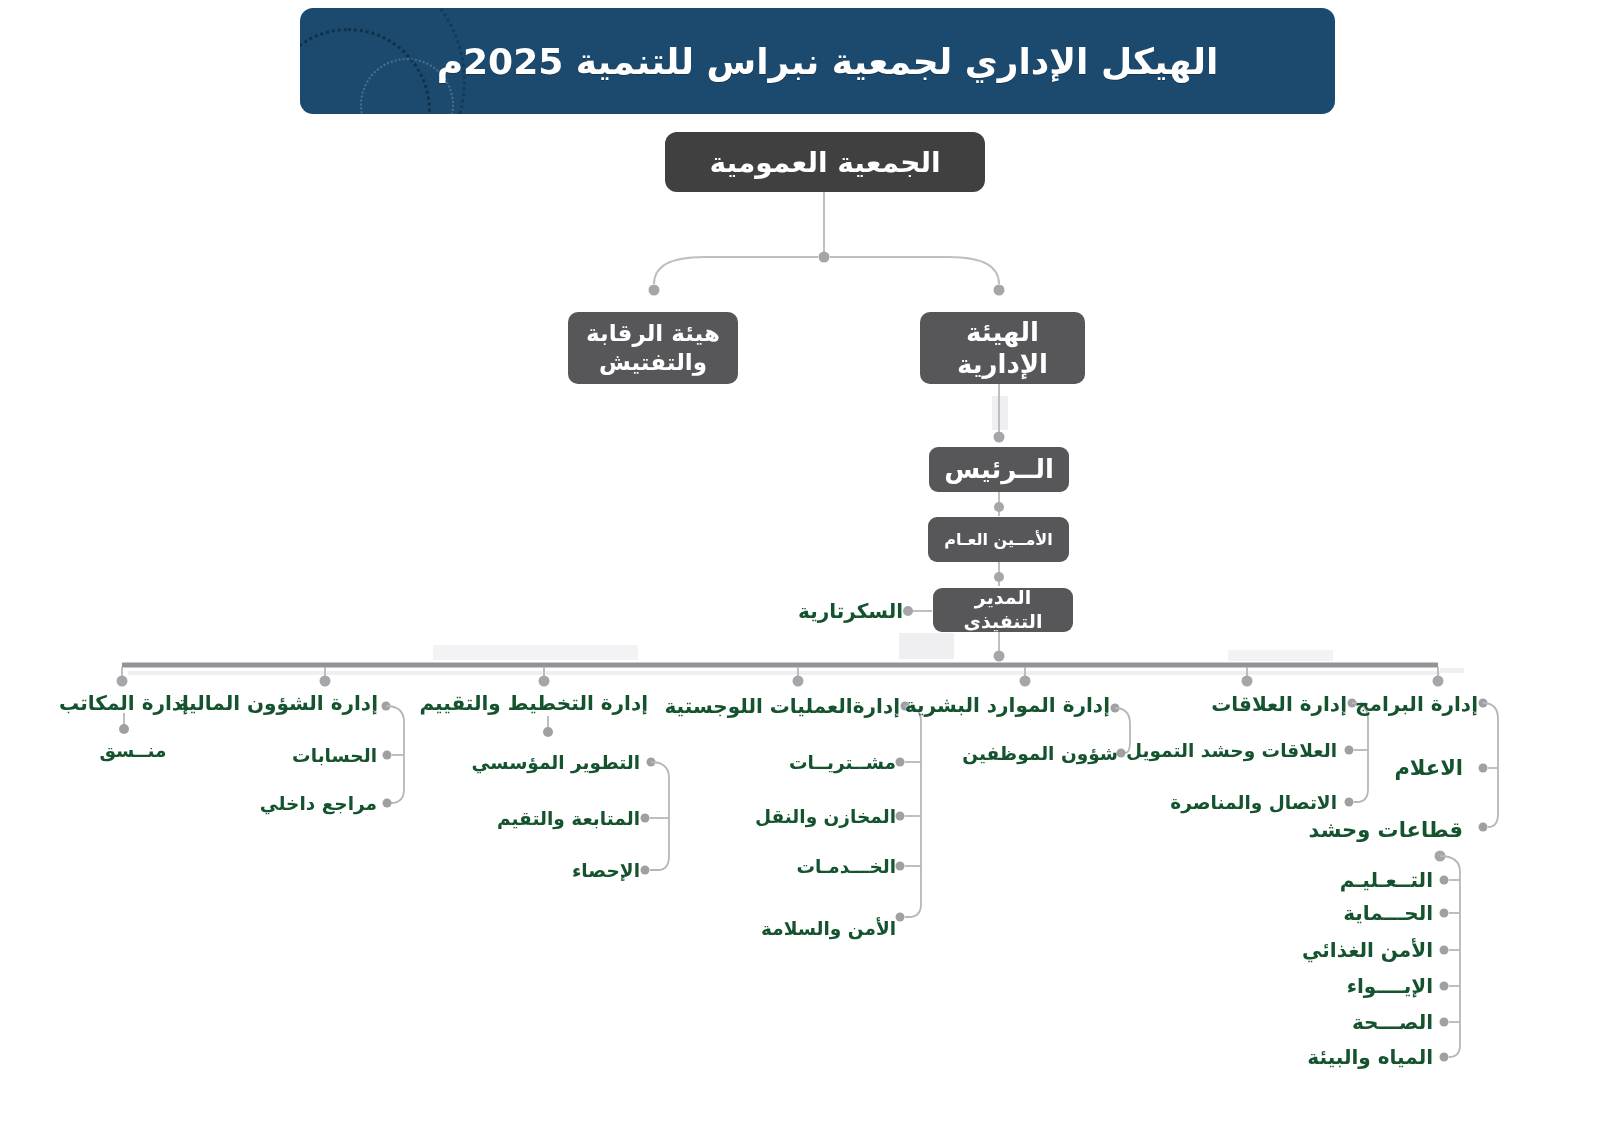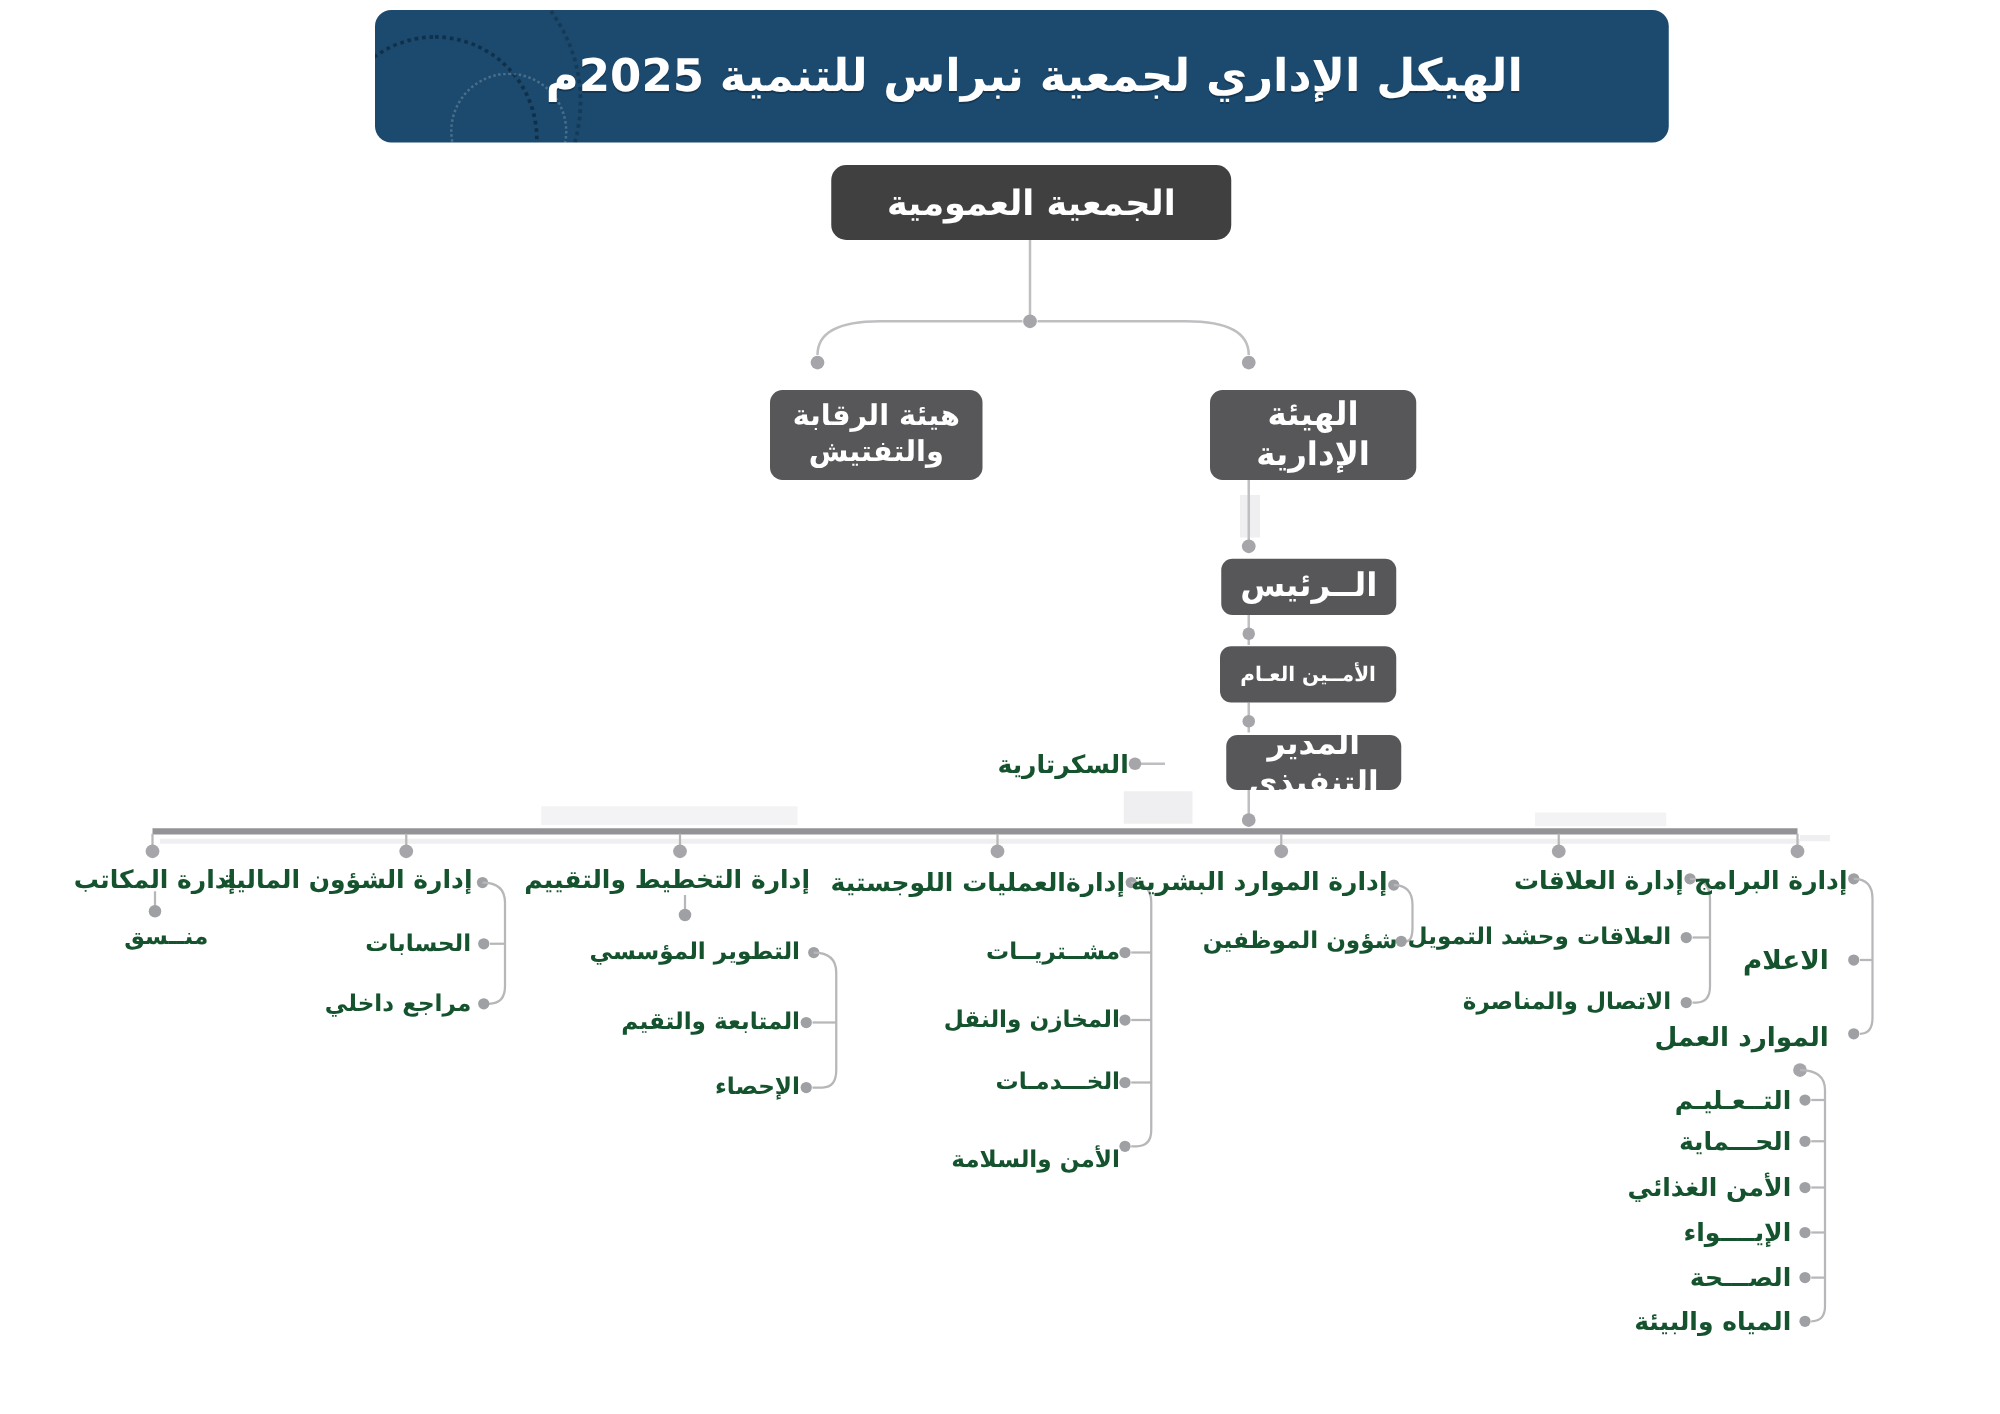--- a/index.html
+++ b/index.html
@@ -28,27 +28,27 @@
   .deco{position:absolute;border-radius:50%;}
   .deco.d1{width:160px;height:160px;border:3px dotted rgba(9,29,46,.55);left:-35px;top:20px;}
   .deco.d2{width:240px;height:240px;border:3px dotted rgba(9,29,46,.35);left:-80px;top:-50px;}
   .deco.d3{width:90px;height:90px;border:2px dotted rgba(255,255,255,.20);left:60px;top:50px;}
 
   .box{
     position:absolute;display:flex;align-items:center;justify-content:center;
     color:#ffffff;font-weight:bold;text-align:center;direction:rtl;line-height:1.25;
   }
   .navy{background:#404040;}
-  .gray{background:#57575a;margin-left:48px;}
+  .gray{background:#57575a;}
   .box-root{left:665px;top:132px;width:320px;height:60px;border-radius:12px;font-size:28px;}
   .box-oversight{left:568px;top:312px;width:170px;height:72px;border-radius:10px;font-size:23px;flex-direction:column;}
   .box-admin{left:920px;top:312px;width:165px;height:72px;border-radius:10px;font-size:26px;}
   .box-president{left:929px;top:447px;width:140px;height:45px;border-radius:9px;font-size:26px;}
   .box-secgen{left:928px;top:517px;width:141px;height:45px;border-radius:9px;font-size:16px;}
-  .box-exec{left:933px;top:588px;width:140px;height:44px;border-radius:9px;font-size:25px;}
+  .box-exec{left:933px;top:588px;width:140px;height:44px;border-radius:9px;font-size:19px;}
 
   .lbl{
     position:absolute;color:#14532d;font-weight:bold;white-space:nowrap;direction:rtl;
     transform:translateY(-50%);
   }
   .ctr{transform:translate(-50%,-50%);}
   .dept{font-size:20px;}
   .child{font-size:18.5px;}
   .big{font-size:21px;}
   .sector{font-size:20px;}
@@ -223,21 +223,21 @@
 
   <div class="lbl dept" style="right:490px;top:705px;">إدارة الموارد البشرية</div>
   <div class="lbl child" style="right:482px;top:753px;">شؤون الموظفين</div>
 
   <div class="lbl dept" style="right:253px;top:704px;">إدارة العلاقات</div>
   <div class="lbl child" style="right:263px;top:750px;">العلاقات وحشد التمويل</div>
   <div class="lbl child" style="right:263px;top:802px;">الاتصال والمناصرة</div>
 
   <div class="lbl dept" style="right:122px;top:704px;">إدارة البرامج</div>
   <div class="lbl big" style="right:137px;top:768px;">الاعلام</div>
-  <div class="lbl big" style="right:137px;top:830px;">الموارد العمل</div>
+  <div class="lbl big" style="right:137px;top:830px;">قطاعات وحشد</div>
 
   <div class="lbl sector" style="right:167px;top:880px;">التــعـليـم</div>
   <div class="lbl sector" style="right:167px;top:913px;text-align:right;">الحـــماية</div>
   <div class="lbl sector" style="right:167px;top:950px;margin-left:21px;">الأمن الغذائي</div>
   <div class="lbl sector" style="right:167px;top:986px;">الإيــــواء</div>
   <div class="lbl sector" style="right:167px;top:1022px;">الصـــحة</div>
   <div class="lbl sector" style="right:167px;top:1057px;">المياه والبيئة</div>
 
 </div>
 

